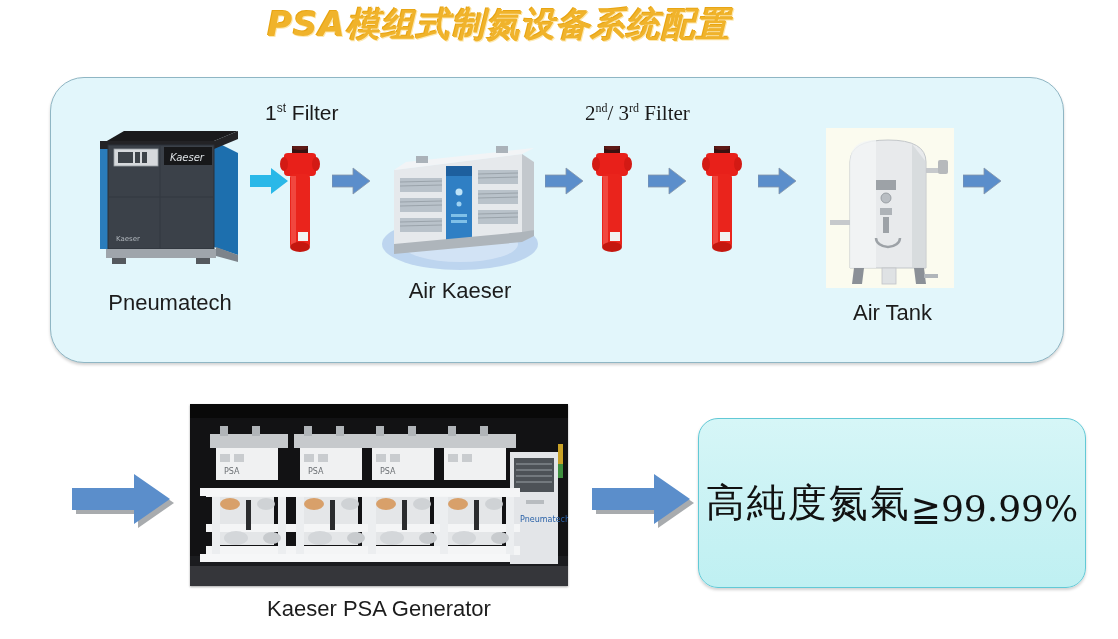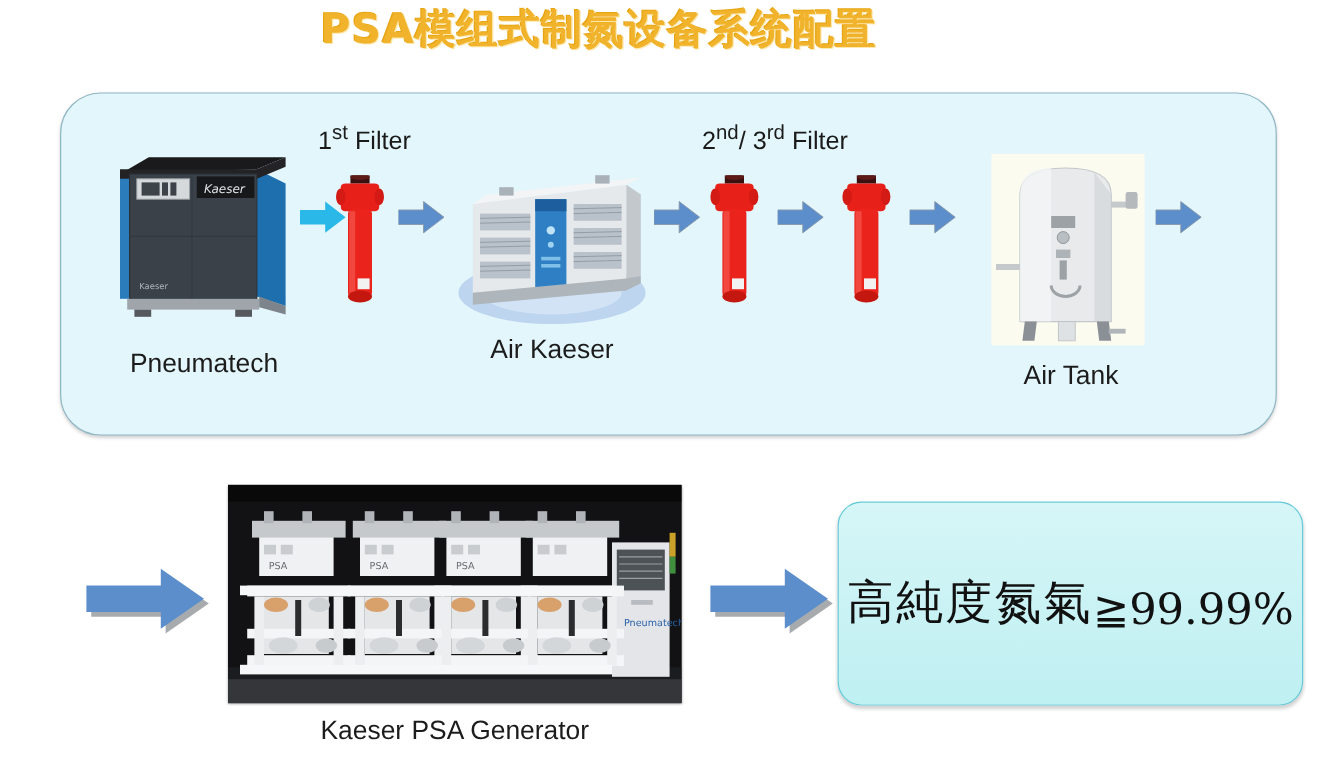--- a/index.html
+++ b/index.html
@@ -20,41 +20,42 @@
     position: absolute;
     left: 0; top: 2px;
     width: 998px;
     text-align: center;
     font-size: 34px;
     font-weight: bold;
     letter-spacing: 1px;
     color: #f0b32b;
     text-shadow: 1px 1px 0 #fde8b0, -1px -1px 0 #e8a513;
     font-family: "DejaVu Sans", "Liberation Sans", sans-serif;
+    font-style: italic;
   }
 
   
   #flow-panel {
     position: absolute;
     left: 50px; top: 77px;
     width: 1012px; height: 284px;
     background: #e2f6fb;
     border: 1.5px solid #8fb6c4;
     border-radius: 34px;
     box-shadow: 0 2px 3px rgba(0,0,0,0.18);
   }
 
   .stage-label {
     position: absolute;
     font-size: 21px;
     color: #1a1a1a;
     white-space: nowrap;
     font-family: "Liberation Sans", sans-serif;
   }
-  .stage-label sup { font-size: 17px; }
+  .stage-label sup { font-size: 12px; }
 
   .equip-label {
     position: absolute;
     font-size: 22px;
     color: #1c1c1c;
     white-space: nowrap;
     text-align: center;
     font-family: "Liberation Sans", sans-serif;
   }
 
@@ -111,21 +112,21 @@
 </head>
 <body>
 
 <div id="page-title">PSA模组式制氮设备系统配置</div>
 
 <div id="flow-panel"></div>
 
 <div class="stage-label" style="left:265px; top:101px;">
   <span>1</span><sup>st</sup><span> Filter</span>
 </div>
-<div class="stage-label" style="left:585px; top:101px;">
+<div class="stage-label" style="left:585px; top:101px;font-family:Liberation Serif, serif;">
   <span>2</span><sup>nd</sup><span>/ 3</span><sup>rd</sup><span> Filter</span>
 </div>
 
 <div class="compressor" style="left:88px; top:119px; width:160px; height:155px;">
   <svg width="160" height="155" viewBox="0 0 160 155">
 
     <polygon points="126,22 150,34 150,136 126,128" fill="#1d6fae"></polygon>
 
     <rect x="12" y="26" width="10" height="104" fill="#2a7cbb"></rect>
 

